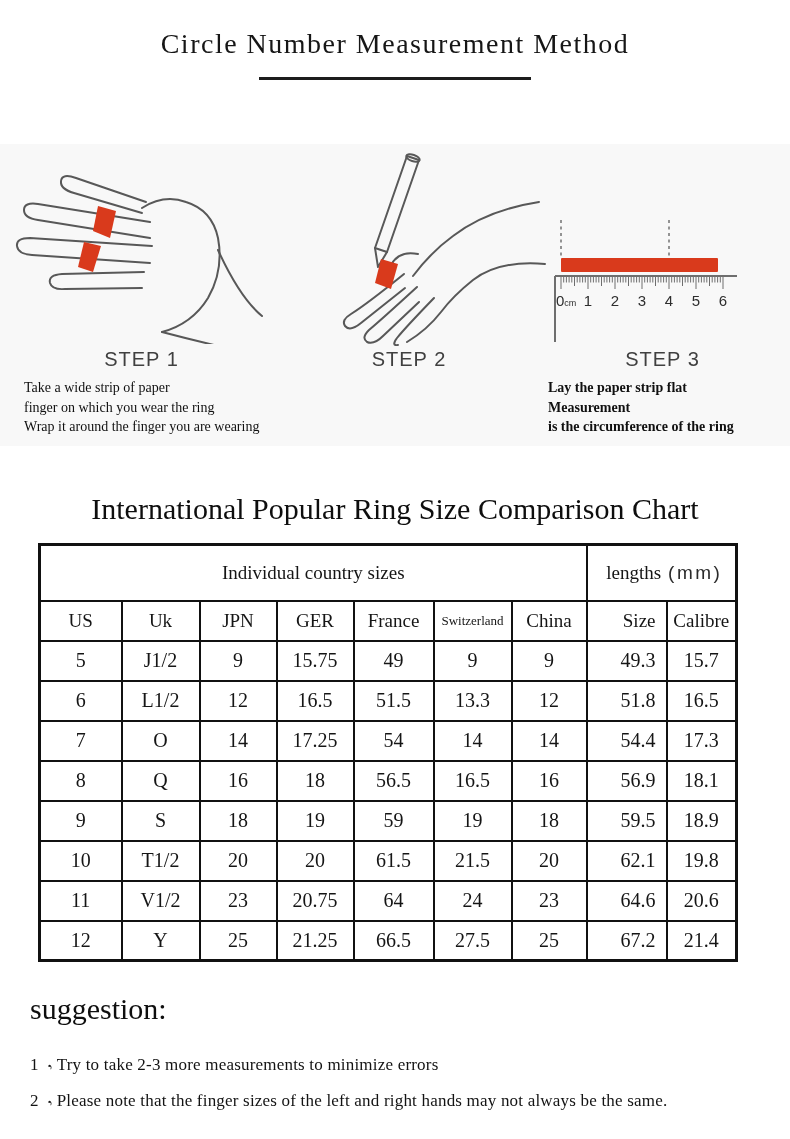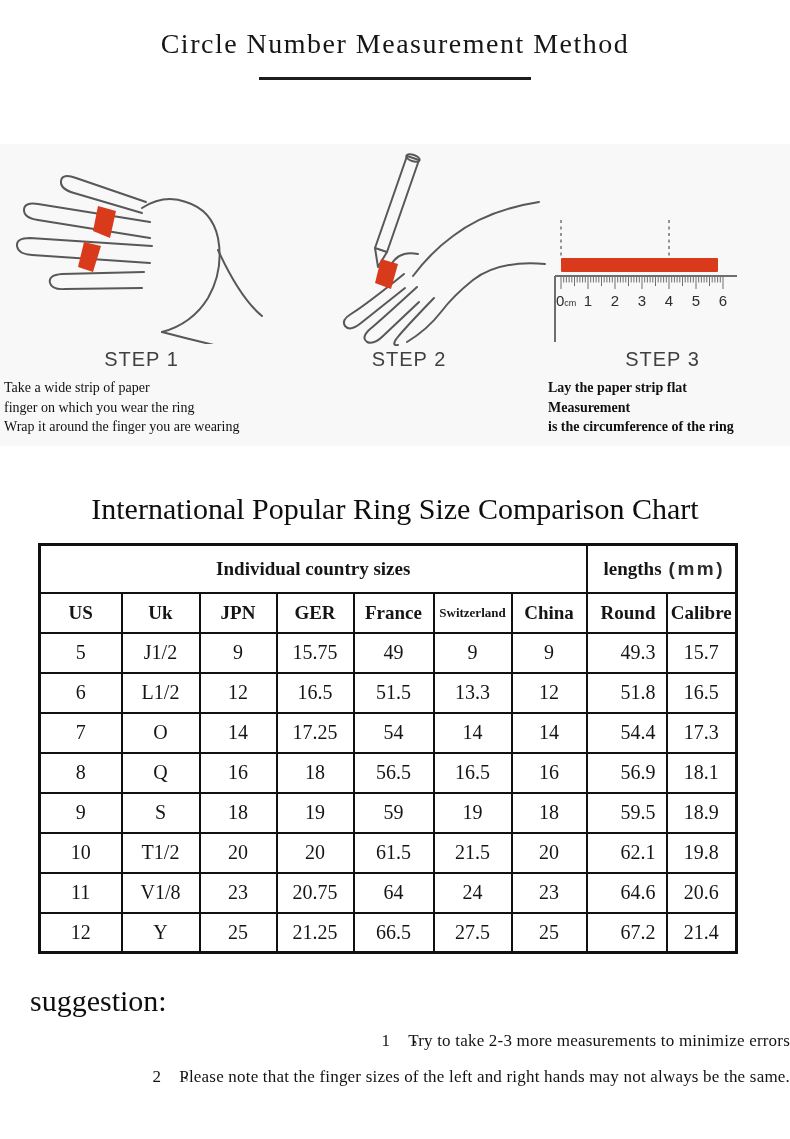--- a/index.html
+++ b/index.html
@@ -23,21 +23,21 @@
   .illus { height:200px; position:relative; }
   .illus svg { position:absolute; }
   .svg-step1 { left:4px; top:14px; }
   .svg-step2 { left:18px; top:2px; }
   .svg-step3 { left:12px; top:40px; }
   .step-label {
     text-align:center; font-family:"Liberation Sans", sans-serif;
     font-size:20px; color:#404040; letter-spacing:1px; margin-top:4px;
   }
   .step-lines { margin-top:7px; font-size:14px; line-height:19.5px; color:#101010; white-space:nowrap; }
-  .s1 .step-lines { padding-left:4px; }
+  .s1 .step-lines { padding-left:24px; }
   .s2 .step-lines { padding-left:17px; }
   .s3 .step-lines { padding-left:13px;font-weight:bold; }
   
   .art { stroke:#585858; stroke-width:2; fill:none; stroke-linecap:round; stroke-linejoin:round; }
   .red-fill { fill:var(--red,#d93a1c); stroke:none; }
   .ruler-line { stroke:#6e6e6e; stroke-width:2; fill:none; }
   .ruler-tick { stroke:#6e6e6e; stroke-width:1; }
   .ruler-dash { stroke:#7a7a7a; stroke-width:1.6; stroke-dasharray:3 3.5; fill:none; }
   .ruler-num text { font-family:"Liberation Sans", sans-serif; font-size:15px; fill:#2e2e2e; }
   .ruler-num .unit { font-size:9px; }
@@ -47,34 +47,34 @@
   }
   
   table.ring-table {
     margin:17px 0 0 38px; width:697px; border-collapse:collapse;
     border:3px solid #111; table-layout:fixed;
   }
   .ring-table th, .ring-table td {
     border:2px solid #111; font-weight:normal; text-align:center;
     overflow:hidden; white-space:nowrap;
   }
-  .group-row th { height:48px; font-size:19px;font-weight:bold; }
+  .group-row th { height:56px; font-size:19px; }
   .group-len { text-align:right; padding-left:6px; font-size:18px; }
   .group-len .mm {
     font-family:"Liberation Sans", sans-serif; font-size:19px; letter-spacing:2.5px;
     margin-left:7px; color:#2b2b2b;
   }
-  .colhead-row th { height:40px; font-size:19px;font-weight:bold; }
+  .colhead-row th { height:40px; font-size:19px; }
   .ring-table td { height:40px; font-size:20px; }
   .th-small { font-size:13px !important; }
   .ring-table .col7 { text-align:right; padding-right:10px; }
   
   .suggestion { margin:30px 0 0 30px; }
   .suggestion-heading { font-size:30px; font-weight:normal; color:#0e0e0e; }
-  .suggestion-list { list-style:none; margin-top:12px;text-align:right; }
+  .suggestion-list { list-style:none; margin-top:28px; }
   .suggestion-list li { margin-bottom:15px; font-size:17px; letter-spacing:0.2px; color:#131313; }
   .sugg-num { font-size:17px; }
   .cjk-comma { display:inline-block; width:18px; }
   .cjk-comma::before {
     content:","; display:inline-block; font-size:18px;
     transform:rotate(-45deg); position:relative; top:-2px; left:5px;
   }
 </style>
 </head>
 <body>
@@ -252,21 +252,21 @@
         </th>
       </tr>
       <tr class="colhead-row" id="col-header-row">
           <th class="col0">US</th>
           <th class="col1">Uk</th>
           <th class="col2">JPN</th>
           <th class="col3">GER</th>
           <th class="col4">France</th>
           <th class="col5 th-small">Switzerland</th>
           <th class="col6">China</th>
-          <th class="col7">Round</th>
+          <th class="col7">Size</th>
           <th class="col8">Calibre</th>
         </tr>
     </thead>
     <tbody id="table-body">
         <tr>
           <td class="col0">5</td>
           <td class="col1">J1/2</td>
           <td class="col2">9</td>
           <td class="col3">15.75</td>
           <td class="col4">49</td>
@@ -325,21 +325,21 @@
           <td class="col2">20</td>
           <td class="col3">20</td>
           <td class="col4">61.5</td>
           <td class="col5">21.5</td>
           <td class="col6">20</td>
           <td class="col7">62.1</td>
           <td class="col8">19.8</td>
         </tr>
         <tr>
           <td class="col0">11</td>
-          <td class="col1">V1/8</td>
+          <td class="col1">V1/2</td>
           <td class="col2">23</td>
           <td class="col3">20.75</td>
           <td class="col4">64</td>
           <td class="col5">24</td>
           <td class="col6">23</td>
           <td class="col7">64.6</td>
           <td class="col8">20.6</td>
         </tr>
         <tr>
           <td class="col0">12</td>

